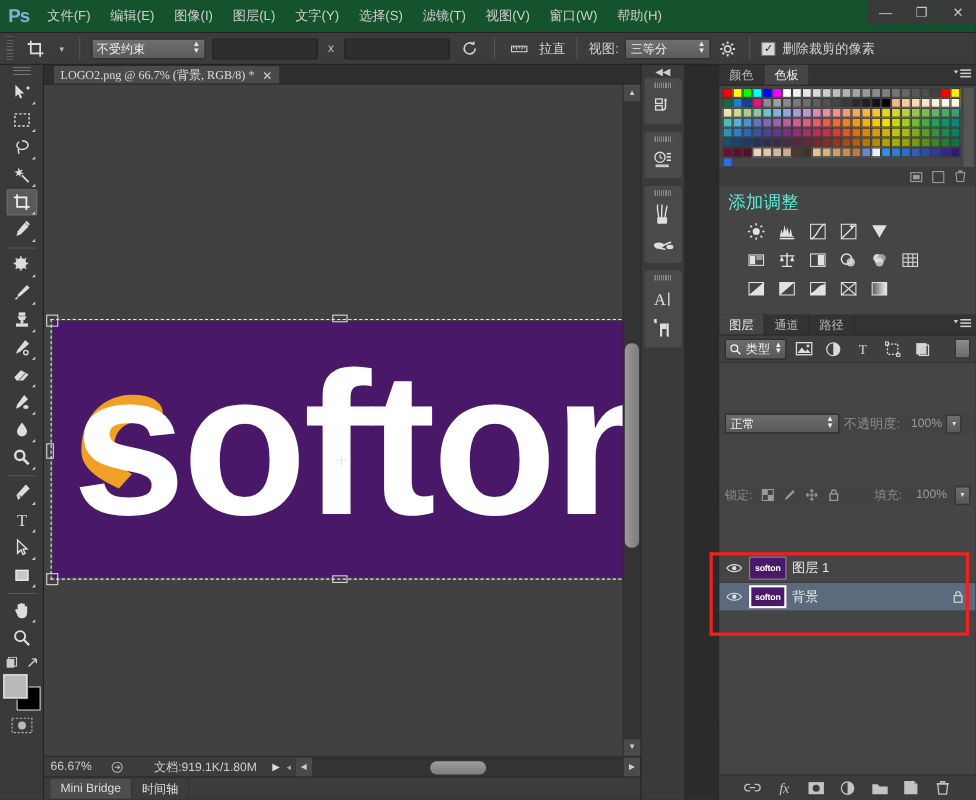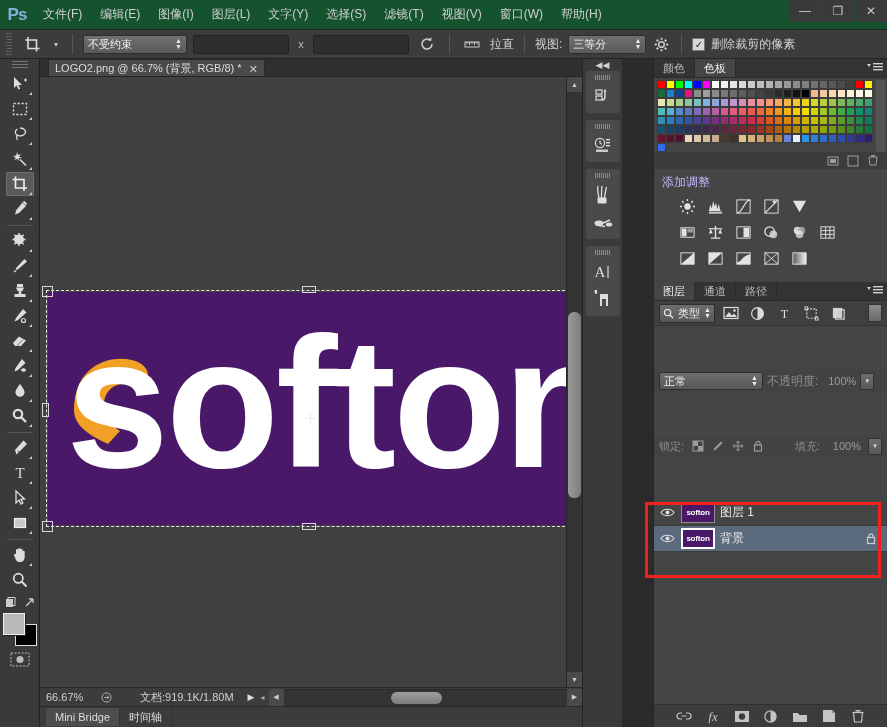--- a/index.html
+++ b/index.html
@@ -95,20 +95,21 @@
   
   .canvascol { flex:1; display:flex; flex-direction:column; min-width:0; }
   .tabstrip {
     height:18px; background:#2f2f2f; border-bottom:1px solid #222; display:flex;
     align-items:flex-end; padding-left:8px; flex:0 0 18px;
   }
   .doctab {
     height:17px; background:#4a4a4a; border:1px solid #2a2a2a; border-bottom:none;
     display:flex; align-items:flex-end; padding:0 6px; font-size:11px; color:#dcdcdc;
     border-radius:2px 2px 0 0;
+    font-family:Liberation Serif, serif;
   }
   .doctab .x { margin-left:7px; font-size:11px; color:#c9c9c9; }
   .canvas-wrap { flex:1; position:relative; background:#414141; min-height:0; display:flex; }
   .canvas-area { flex:1; position:relative; background:#414141; overflow:hidden; }
   .artboard {
     position:absolute; left:8px; top:215px; width:530px; height:233px;
     background:#4A1868;
   }
   .artboard .logo {
     position:absolute; left:0; top:0; width:100%; height:100%;
@@ -181,21 +182,21 @@
 
   
   .swatch-panel { background:#454545; padding:2px 2px 0 3px; flex:0 0 auto; }
   .swatch-grid { display:grid; grid-template-columns:repeat(24,9px); grid-auto-rows:9px; gap:0; }
   .sw { width:9px; height:9px; border:1px solid #3c3c3c; }
   .sw-scroll { width:9px; background:#555; margin-left:3px; }
   .swatch-foot { height:17px; background:#3c3c3c; display:flex; align-items:center;
     justify-content:flex-end; gap:8px; padding-right:8px; color:#b0b0b0; font-size:11px; }
 
   .adj-panel { background:#454545; flex:0 0 auto; }
-  .adj-title { padding:5px 8px 3px; font-size:12px; color:#c4b5fd; }
+  .adj-title { padding:5px 8px 3px; font-size:16px; color:#5eead4; }
   .adj-rows { padding:2px 0 8px 22px; }
   .adj-row { display:flex; gap:6px; margin-bottom:6px; }
   .adj-ico { width:22px;height:20px; display:flex;align-items:center;justify-content:center;
     color:#e2e2e2; }
 
   .layers-panel { flex:1; display:flex; flex-direction:column; background:#454545; min-height:0;gap:44px; }
   .filter-row { height:25px; display:flex; align-items:center; gap:5px; padding:0 5px;
     background:#3f3f3f; border-bottom:1px solid #343434; flex:0 0 25px; }
   .filter-select { height:19px; background:linear-gradient(#6d6d6d,#585858);
     border:1px solid #2e2e2e; border-radius:2px; display:flex; align-items:center;
@@ -230,21 +231,21 @@
     display:flex; align-items:center; justify-content:center; }
   .thumb.sel { border:2px solid #ffffff; }
   .thumb .tt { color:#fff; font-size:8px; font-weight:bold; letter-spacing:-.2px;
     font-family:"Liberation Sans",sans-serif; }
   .layer-name { font-size:12px; color:#e8e8e8; }
   .layer-name.it { }
   .locklayer { margin-left:auto; color:#cfcfcf; font-size:11px; padding-right:6px; }
 
   .layers-foot { height:23px; background:#3c3c3c; border-top:1px solid #2f2f2f;
     display:flex; align-items:center; justify-content:center; gap:13px; flex:0 0 23px; }
-  .lf-ico { color:#5eead4; width:16px; height:16px; display:flex;align-items:center;justify-content:center;}
+  .lf-ico { color:#5eead4; width:16px; height:16px; display:flex;align-items:center;justify-content:flex-start;}
 
   .redbox { position:absolute; border:3px solid #f1211d; pointer-events:none; }
   svg { display:block; }
 </style>
 </head>
 <body>
 
 <div class="app">
 
   <div class="menubar">

